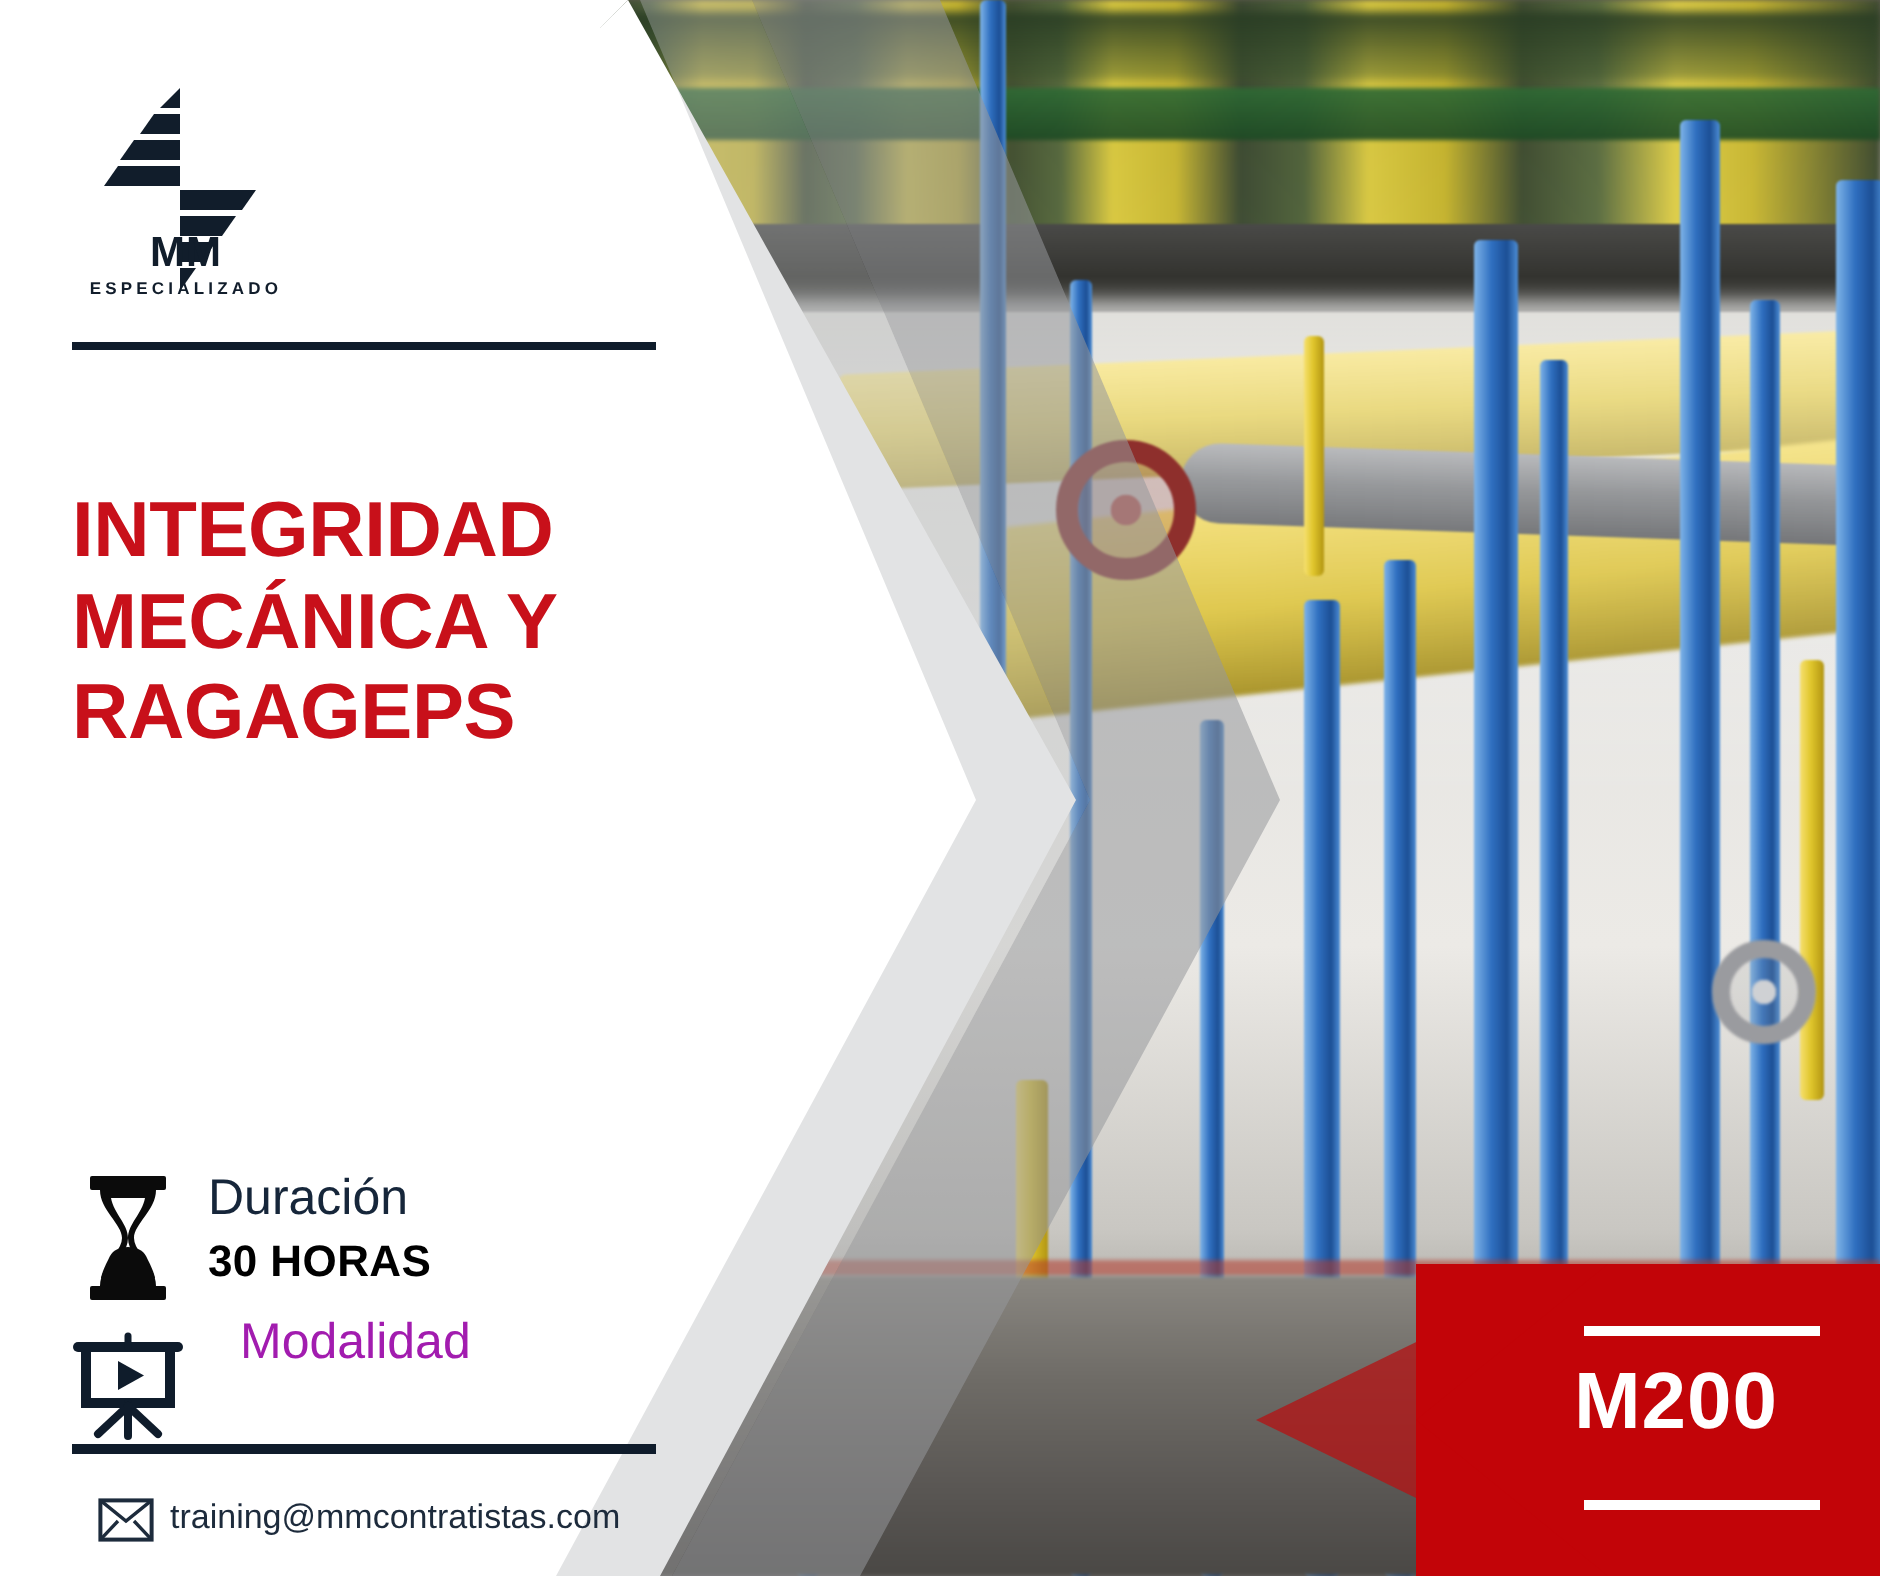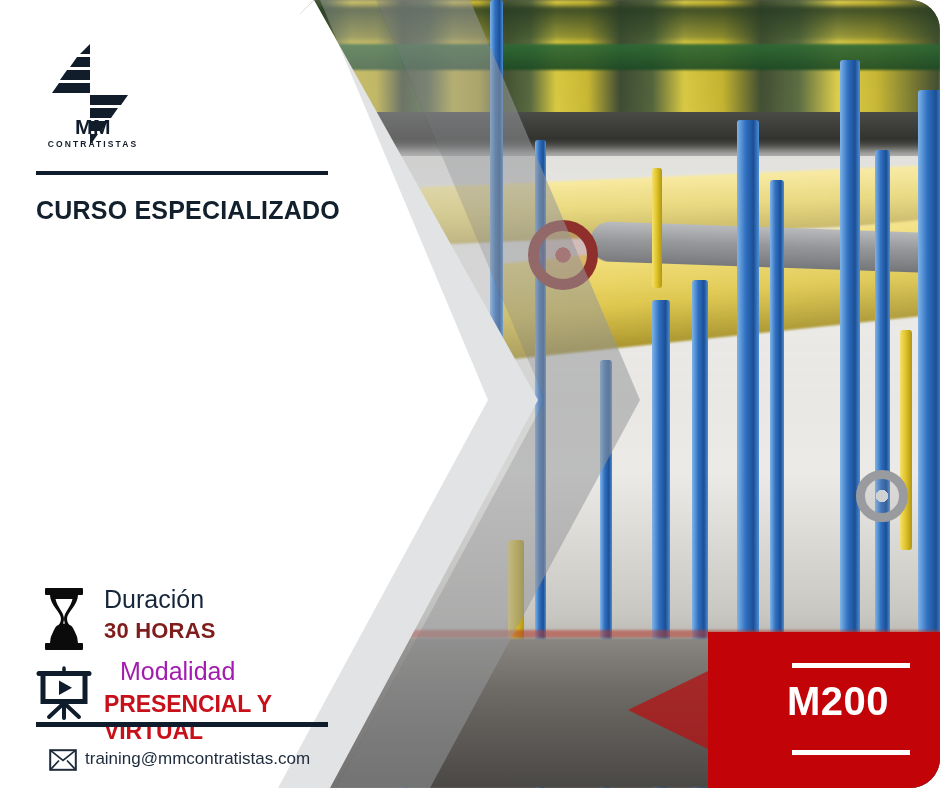--- a/index.html
+++ b/index.html
@@ -7,21 +7,20 @@
     width: 940px; height: 788px;
     background: #ffffff;
     font-family: "Liberation Sans", sans-serif;
     overflow: hidden;
   }
   #poster {
     position: relative;
     width: 940px; height: 788px;
     background: #ffffff;
     overflow: hidden;
-    border-radius: 30px;
   }
 
   
   .photo-wrap {
     position: absolute;
     inset: 0;
     overflow: hidden;
   }
   .photo {
     position: absolute;
@@ -188,21 +187,21 @@
     position:absolute; left:36px; top:243px; width:300px;
     font-size:39px; font-weight:700; color:#C8101A;
     line-height:1.17; letter-spacing:-.2px;
   }
 
   
   .info-hour { position:absolute; left:42px; top:588px; width:44px; height:62px; }
   .info-mod  { position:absolute; left:36px; top:665px; width:56px; height:56px; }
 
   .lbl-dur   { position:absolute; left:104px; top:585px; font-size:25px; color:#16263a; font-weight:400;text-align:center; }
-  .val-dur   { position:absolute; left:104px; top:618px; font-size:22px; color:#7f1d1d; font-weight:700; letter-spacing:.2px;}
+  .val-dur   { position:absolute; left:104px; top:618px; font-size:22px; color:#000000; font-weight:700; letter-spacing:.2px;}
   .lbl-mod   { position:absolute; left:104px; top:657px; font-size:25px; color:#a21caf; font-weight:400;margin-left:16px; }
   .val-mod   { position:absolute; left:104px; top:691px; font-size:23px; color:#C8101A; font-weight:700; letter-spacing:-.1px;}
 
   .rule-bot {
     position:absolute; left:36px; top:722px; width:292px; height:5px;
     background:#0f1c2b;
   }
   .mail-icon { position:absolute; left:49px; top:749px; width:28px; height:22px; }
   .mail-text { position:absolute; left:85px; top:749px; font-size:17px; color:#1d2b3c;text-align:center; }
 
@@ -286,25 +285,25 @@
           <polygon points="40,41 40,51 2,51 9,41"></polygon>
 
           <polygon points="40,53 78,53 71,63 40,63"></polygon>
           <polygon points="40,66 68,66 61,76 40,76"></polygon>
           <polygon points="40,79 58,79 51,89 40,89"></polygon>
           <polygon points="40,92 48,92 41,102 40,102"></polygon>
         </g>
       </svg>
     </div>
     <div class="logo-word">MM</div>
-    <div class="logo-sub">CONTRATISTAS</div>
+    <div class="logo-sub">ESPECIALIZADO</div>
 
     <div class="rule-top"></div>
 
-    <div class="kicker">CURSO ESPECIALIZADO</div>
+    <div class="title">INTEGRIDAD MECÁNICA Y RAGAGEPS</div>
 
     <div class="info-hour">
       <svg width="44" height="62" viewBox="0 0 44 62" aria-hidden="true">
         <g fill="#0b0b0b">
           <rect x="3" y="0" width="38" height="7" rx="1"></rect>
           <rect x="3" y="55" width="38" height="7" rx="1"></rect>
           <path d="M8 7 h28 c0 10 -11 17 -11 24 c0 7 11 14 11 24 h-28 c0 -10 11 -17 11 -24 c0 -7 -11 -14 -11 -24 z
                    M13.5 11 c1.5 8 8.5 13 8.5 20 c0 7 -7 12 -8.5 20 h17 c-1.5 -8 -8.5 -13 -8.5 -20 c0 -7 7 -12 8.5 -20 z" fill-rule="evenodd"></path>
           <path d="M13 40 c3 -6 15 -6 18 0 c2 4 4 8 4.5 11 h-27 c.5 -3 2.5 -7 4.5 -11 z"></path>
         </g>
@@ -320,21 +319,20 @@
           <line x1="3" y1="8.5" x2="53" y2="8.5" stroke-width="5"></line>
           <line x1="28" y1="3" x2="28" y2="8.5" stroke-width="3.5"></line>
           <line x1="28" y1="36.5" x2="28" y2="53"></line>
           <line x1="28" y1="38" x2="13" y2="52"></line>
           <line x1="28" y1="38" x2="43" y2="52"></line>
         </g>
         <polygon points="23,15.5 23,30 36,22.8" fill="#0f1c2b"></polygon>
       </svg>
     </div>
     <div class="lbl-mod">Modalidad</div>
-    <div class="val-mod">PRESENCIAL Y VIRTUAL</div>
 
     <div class="rule-bot"></div>
 
     <div class="mail-icon">
       <svg width="28" height="22" viewBox="0 0 28 22" aria-hidden="true">
         <rect x="1.2" y="1.2" width="25.6" height="19.6" fill="none" stroke="#1d2b3c" stroke-width="2"></rect>
         <path d="M1.2 1.2 L14 11.5 L26.8 1.2 M1.2 20.8 L10 11.5 M26.8 20.8 L18 11.5" fill="none" stroke="#1d2b3c" stroke-width="1.7"></path>
       </svg>
     </div>
     <a class="mail-text" href="#" style="text-decoration:none;">training@mmcontratistas.com</a>

